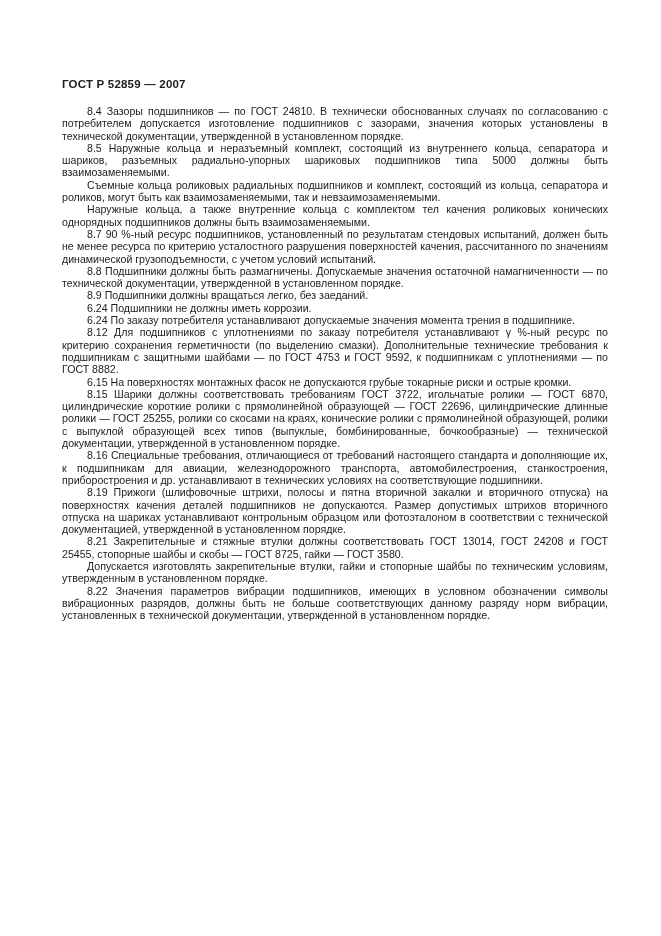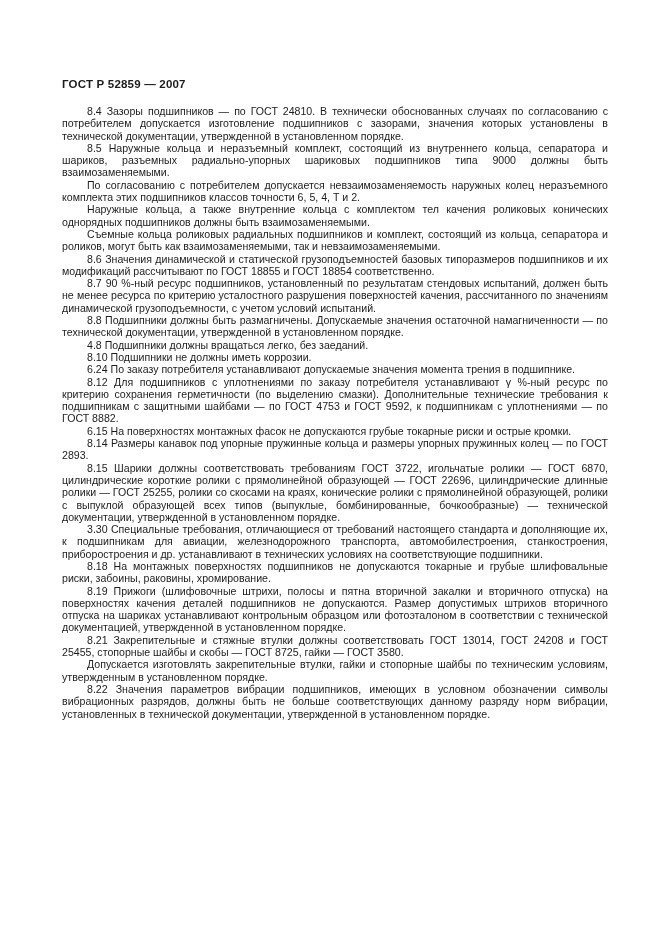--- a/index.html
+++ b/index.html
@@ -48,36 +48,32 @@
   }
 </style>
 </head>
 <body>
 
 <div class="page">
   <div class="doc-header">ГОСТ Р 52859 — 2007</div>
 
   <div class="doc-content">
       <p>8.4 Зазоры подшипников — по ГОСТ 24810. В технически обоснованных случаях по согласованию с потребителем допускается изготовление подшипников с зазорами, значения которых установлены в технической документации, утвержденной в установленном порядке.</p>
-      <p>8.5 Наружные кольца и неразъемный комплект, состоящий из внутреннего кольца, сепаратора и шариков, разъемных радиально-упорных шариковых подшипников типа 9000 должны быть взаимозаменяемыми.</p>
-      <p>По согласованию с потребителем допускается невзаимозаменяемость наружных колец неразъемного комплекта этих подшипников классов точности 6, 5, 4, Т и 2.</p>
+      <p>8.5 Наружные кольца и неразъемный комплект, состоящий из внутреннего кольца, сепаратора и шариков, разъемных радиально-упорных шариковых подшипников типа 5000 должны быть взаимозаменяемыми.</p>
+      <p>Съемные кольца роликовых радиальных подшипников и комплект, состоящий из кольца, сепаратора и роликов, могут быть как взаимозаменяемыми, так и невзаимозаменяемыми.</p>
       <p>Наружные кольца, а также внутренние кольца с комплектом тел качения роликовых конических однорядных подшипников должны быть взаимозаменяемыми.</p>
-      <p>Съемные кольца роликовых радиальных подшипников и комплект, состоящий из кольца, сепаратора и роликов, могут быть как взаимозаменяемыми, так и невзаимозаменяемыми.</p>
-      <p>8.6 Значения динамической и статической грузоподъемностей базовых типоразмеров подшипников и их модификаций рассчитывают по ГОСТ 18855 и ГОСТ 18854 соответственно.</p>
       <p>8.7 90 %-ный ресурс подшипников, установленный по результатам стендовых испытаний, должен быть не менее ресурса по критерию усталостного разрушения поверхностей качения, рассчитанного по значениям динамической грузоподъемности, с учетом условий испытаний.</p>
       <p>8.8 Подшипники должны быть размагничены. Допускаемые значения остаточной намагниченности — по технической документации, утвержденной в установленном порядке.</p>
-      <p>4.8 Подшипники должны вращаться легко, без заеданий.</p>
-      <p>8.10 Подшипники не должны иметь коррозии.</p>
+      <p>8.9 Подшипники должны вращаться легко, без заеданий.</p>
+      <p>6.24 Подшипники не должны иметь коррозии.</p>
       <p>6.24 По заказу потребителя устанавливают допускаемые значения момента трения в подшипнике.</p>
       <p>8.12 Для подшипников с уплотнениями по заказу потребителя устанавливают γ %-ный ресурс по критерию сохранения герметичности (по выделению смазки). Дополнительные технические требования к подшипникам с защитными шайбами — по ГОСТ 4753 и ГОСТ 9592, к подшипникам с уплотнениями — по ГОСТ 8882.</p>
       <p>6.15 На поверхностях монтажных фасок не допускаются грубые токарные риски и острые кромки.</p>
-      <p>8.14 Размеры канавок под упорные пружинные кольца и размеры упорных пружинных колец — по ГОСТ 2893.</p>
       <p>8.15 Шарики должны соответствовать требованиям ГОСТ 3722, игольчатые ролики — ГОСТ 6870, цилиндрические короткие ролики с прямолинейной образующей — ГОСТ 22696, цилиндрические длинные ролики — ГОСТ 25255, ролики со скосами на краях, конические ролики с прямолинейной образующей, ролики с выпуклой образующей всех типов (выпуклые, бомбинированные, бочкообразные) — технической документации, утвержденной в установленном порядке.</p>
-      <p>3.30 Специальные требования, отличающиеся от требований настоящего стандарта и дополняющие их, к подшипникам для авиации, железнодорожного транспорта, автомобилестроения, станкостроения, приборостроения и др. устанавливают в технических условиях на соответствующие подшипники.</p>
-      <p>8.18 На монтажных поверхностях подшипников не допускаются токарные и грубые шлифовальные риски, забоины, раковины, хромирование.</p>
+      <p>8.16 Специальные требования, отличающиеся от требований настоящего стандарта и дополняющие их, к подшипникам для авиации, железнодорожного транспорта, автомобилестроения, станкостроения, приборостроения и др. устанавливают в технических условиях на соответствующие подшипники.</p>
       <p>8.19 Прижоги (шлифовочные штрихи, полосы и пятна вторичной закалки и вторичного отпуска) на поверхностях качения деталей подшипников не допускаются. Размер допустимых штрихов вторичного отпуска на шариках устанавливают контрольным образцом или фотоэталоном в соответствии с технической документацией, утвержденной в установленном порядке.</p>
       <p>8.21 Закрепительные и стяжные втулки должны соответствовать ГОСТ 13014, ГОСТ 24208 и ГОСТ 25455, стопорные шайбы и скобы — ГОСТ 8725, гайки — ГОСТ 3580.</p>
       <p>Допускается изготовлять закрепительные втулки, гайки и стопорные шайбы по техническим условиям, утвержденным в установленном порядке.</p>
       <p>8.22 Значения параметров вибрации подшипников, имеющих в условном обозначении символы вибрационных разрядов, должны быть не больше соответствующих данному разряду норм вибрации, установленных в технической документации, утвержденной в установленном порядке.</p>
     </div>
 
   <div class="page-number">34</div>
 </div>
 
 </body></html>

